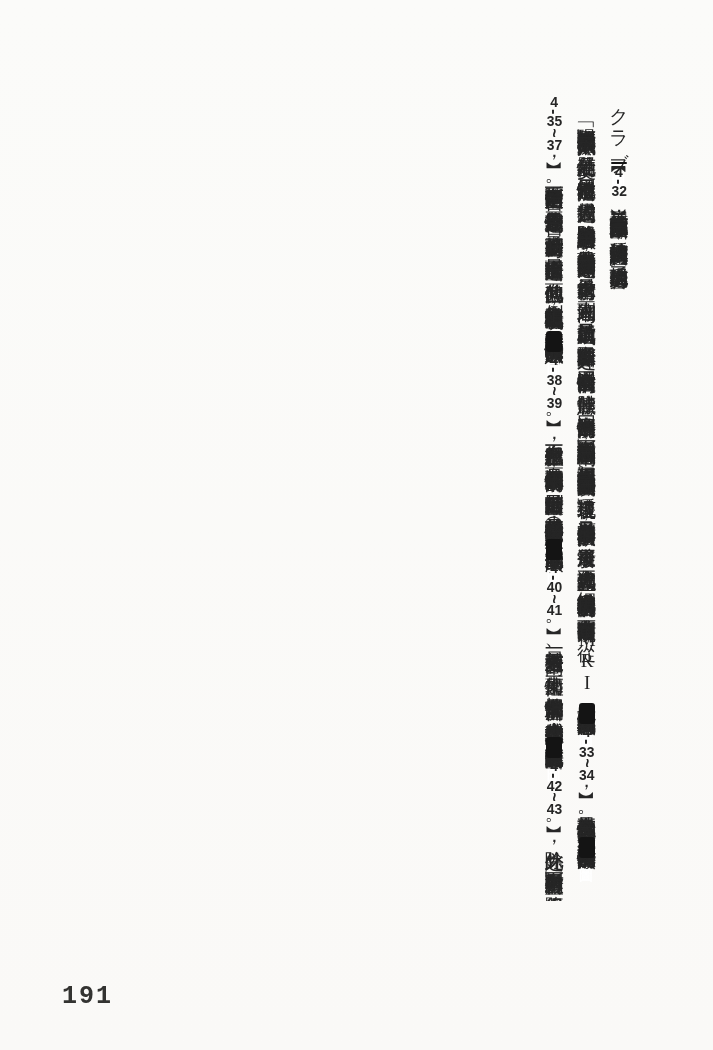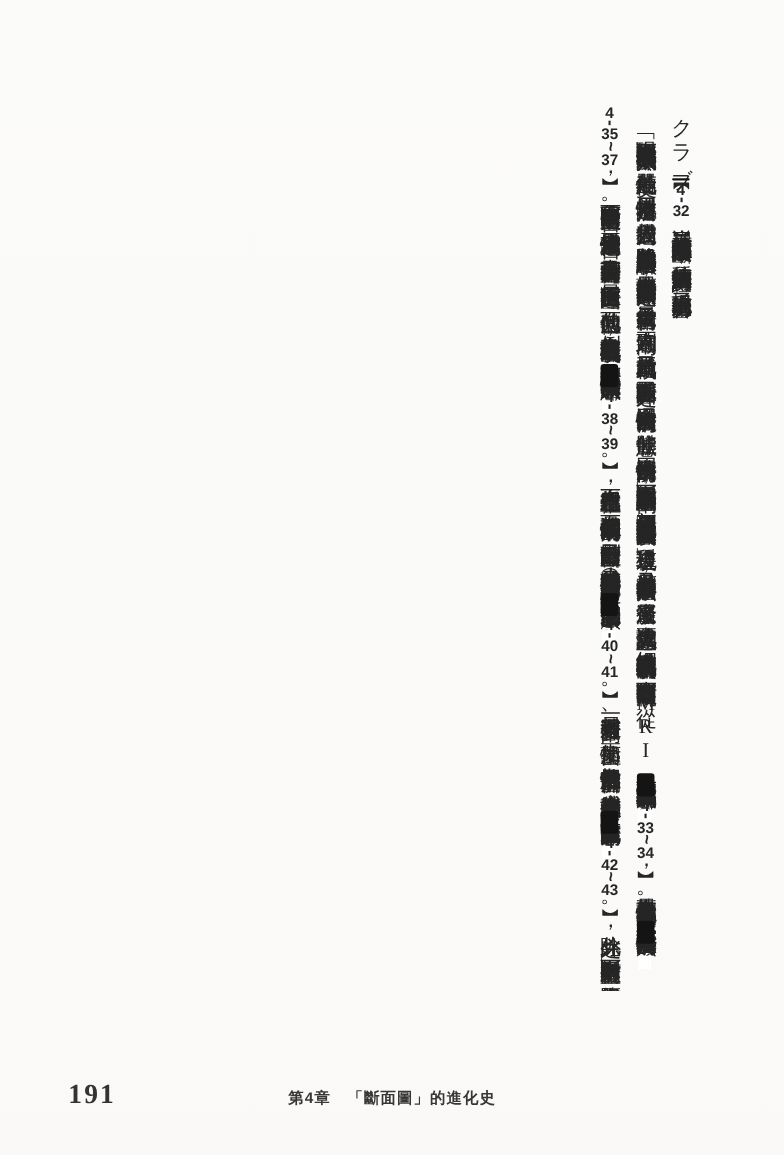--- a/index.html
+++ b/index.html
@@ -64,21 +64,21 @@
     text-combine-upright: all;
     -webkit-text-combine: horizontal;
     font-size: 14px;
     font-weight: bold;
   }
   
   .page-number {
     position: absolute;
     left: 62px;
     top: 982px;
-    font-family: Liberation Serif, serif;
+    font-family: Liberation Mono, monospace;
     font-weight: bold;
     font-size: 25px;
     letter-spacing: 2px;
     color: #333331;
   }
   .running-title {
     position: absolute;
     left: 0;
     right: 0;
     top: 990px;
@@ -95,15 +95,14 @@
 
 <div class="page">
 
   <main class="text-block">
       <p class="para"><span>クラブ</span><span class="figref">【<span class="figbox">圖</span><span class="tcy">4</span>-<span class="tcy">32</span>】</span><span>等畫技高超的硬蕊系人氣作家經常使用「斷面圖」，使這種技法的演出效果得到實證，提高了這種表現的影響力。</span></p>
       <p class="para indent"><span>現在的「斷面圖」表現常用的演出模式大抵如下：若是單純的性交，就用男性性器擠進陰道，描寫侵入的過程，將陰道壁和肌肉的緊實感傳達給讀者。接著在男女進行活塞運動的同時描寫其律動之激烈，最後在子宮內射精，兩人達到高潮。就是目前的王道模式。多數場合除了「斷面圖」之外，還會同時描寫女性的表情、體位等狀態，同步實況性器內外的情況。「斷面圖」這個詞很容易讓人聯想起解剖圖，但近年反倒更常用「透視表現」凸顯陰道和子宮這種廣義的「斷面圖」。這種「透視表現」，乃是源自早期的森山塔等作家所用的技法，後來逐漸發展，進化成更強調立體感，細緻地描寫內臟器官和子宮內射精的表現。古典的斷面圖通常是側面視角，從</span><span class="upright">MRI</span><span>般完整的人體切面到只集中描寫插入區域的種類都有</span><span class="figref">【<span class="figbox">圖</span><span class="tcy">4</span>-<span class="tcy">33</span>~<span class="tcy">34</span>】</span><span>，在效果上更加強調男性性器的插入深度。此外還有一種從正面視角描寫陰道內情況的種類</span><span class="figref">【<span class="figbox">圖</span><span class="tcy">4</span>-<span class="tcy">35</span>~<span class="tcy">37</span>】</span><span>，而這種斷面圖的主角當然是子宮。想要描寫男性性器到達子宮，直接朝子宮射精的畫面時，最適合採用這種「斷面圖」。而其他的體位，例如坐位和騎乘位也很常用透視斷面圖表現，體位本身與斷面效果都很適合用來向讀者傳達男性性器深深插入女體的狀態</span><span class="figref">【<span class="figbox">圖</span><span class="tcy">4</span>-<span class="tcy">38</span>~<span class="tcy">39</span>】</span><span>。而不想把重點放在體位，而是想強調高潮女性的表情時最常用的，則是子宮分離型斷面圖。也就是將子宮內射精斷面圖畫在女性的臉部附近（分開描繪），可以提升高潮感同步率的演出</span><span class="figref">【<span class="figbox">圖</span><span class="tcy">4</span>-<span class="tcy">40</span>~<span class="tcy">41</span>】</span><span>。另外還有一種同步率更高、更加藝術性，把女性的背景全部用子宮填滿，令人感覺彷彿在強烈訴求著什麼，從分離式進化而來的斷面圖</span><span class="figref">【<span class="figbox">圖</span><span class="tcy">4</span>-<span class="tcy">42</span>~<span class="tcy">43</span>】</span><span>。除此之外，「斷面圖」對顯示射精的位置、路徑也很有</span></p>
     </main>
 
   <div class="page-number">191</div>
 
-  <div class="running-title">第4章　「斷面圖」的進化史</div>
 
 </div>
 
 </body></html>

